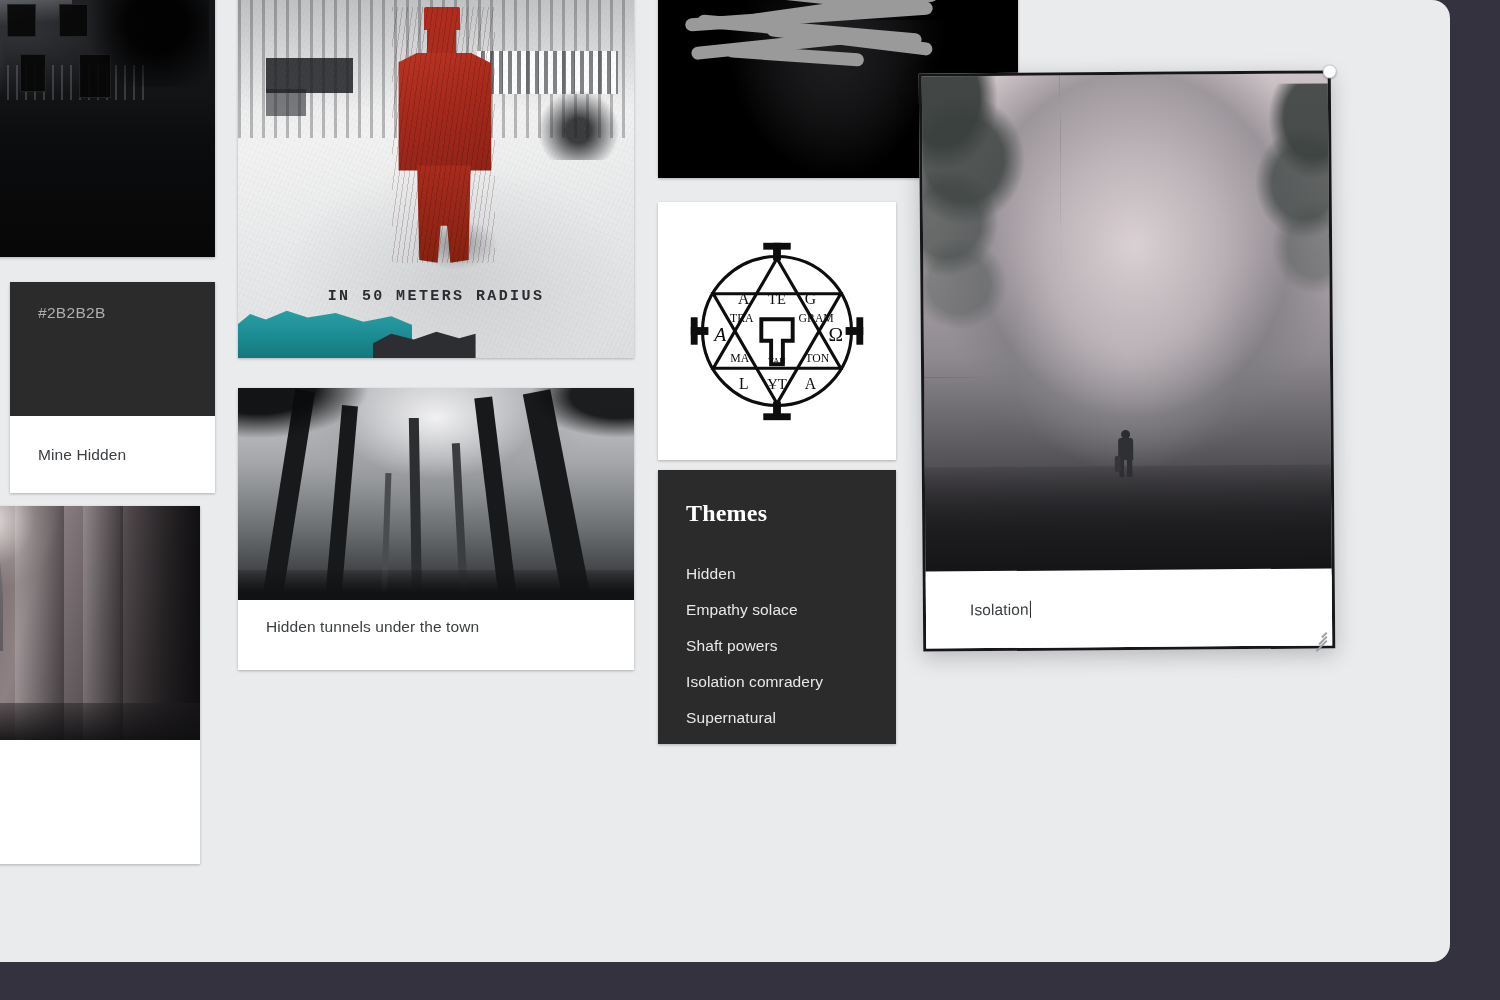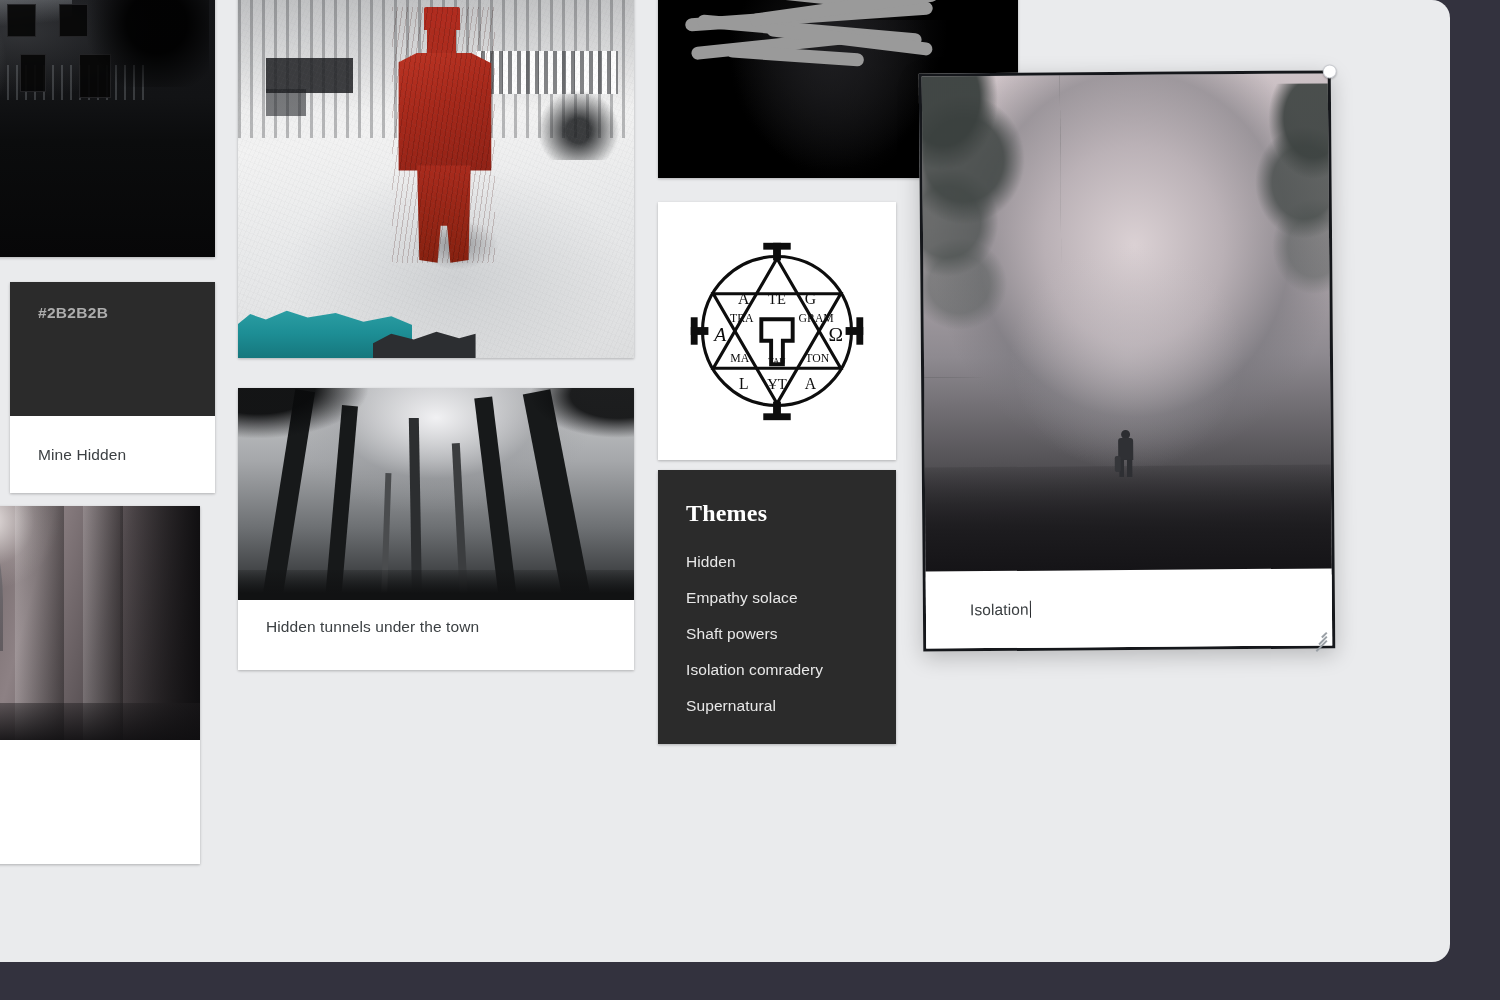--- a/index.html
+++ b/index.html
@@ -71,21 +71,21 @@
   }
 
   
   
   
   #card-swatch{ left:10px; top:282px; width:205px; height:211px; }
   #card-swatch .swatch{
     width:100%; height:134px; background:#2B2B2B;
     display:flex; align-items:flex-start; padding:22px 28px;
   }
-  #card-swatch .hex{ font-size:15.5px; font-weight:700; color:#ADADAD; letter-spacing:.3px; }
+  #card-swatch .hex{ font-size:15.5px; font-weight:400; color:#ADADAD; letter-spacing:.3px; }
   #card-swatch .caption{ height:77px; }
 
   
   
   
   #card-video{ left:-108px; top:506px; width:308px; height:358px; }
   #card-video .media{ width:100%; height:234px; }
   .cloister{
     position:absolute; inset:0;
     background:
@@ -255,21 +255,21 @@
     display:flex; align-items:center; justify-content:center; }
 
   
   
   
   #card-themes{ left:658px; top:470px; width:238px; height:274px; background:#2B2B2B; }
   #card-themes .inner{ padding:30px 28px 0 28px; }
   #card-themes h3{
     font-family:"Liberation Serif", serif;
     font-size:24px; font-weight:700; color:#FFFFFF;
-    margin-bottom:26px; letter-spacing:.2px;
+    margin-bottom:38px; letter-spacing:.2px;
   }
   #card-themes ul{ list-style:none; }
   #card-themes li{
     font-size:15.5px; color:#E8E8E8; margin-bottom:18px; letter-spacing:.1px;
   }
 
   
   
   
   #card-selected{
@@ -400,20 +400,21 @@
         <div class="red-figure">
           <div class="rf-hat"></div>
           <div class="rf-head"></div>
           <div class="rf-body"></div>
           <div class="rf-legs"></div>
           <div class="rf-tex"></div>
         </div>
         <div class="poster-grain"></div>
         <div class="poster-teal"></div>
         <div class="poster-teal-dark"></div>
+        <div class="poster-text">IN 50 METERS RADIUS</div>
       </div>
     </div>
 
     <div class="card" id="card-forest">
       <div class="media">
         <div class="forest"></div>
         <div class="trunk" style="left:6%;width:5%;height:100%;transform:rotate(9deg);"></div>
         <div class="trunk" style="left:22%;width:4%;height:92%;transform:rotate(5deg);"></div>
         <div class="trunk" style="left:44%;width:2.4%;height:86%;transform:rotate(-1deg);background:#2c2e30;"></div>
         <div class="trunk" style="left:56%;width:2%;height:74%;transform:rotate(-3deg);background:#3b3d3f;"></div>

